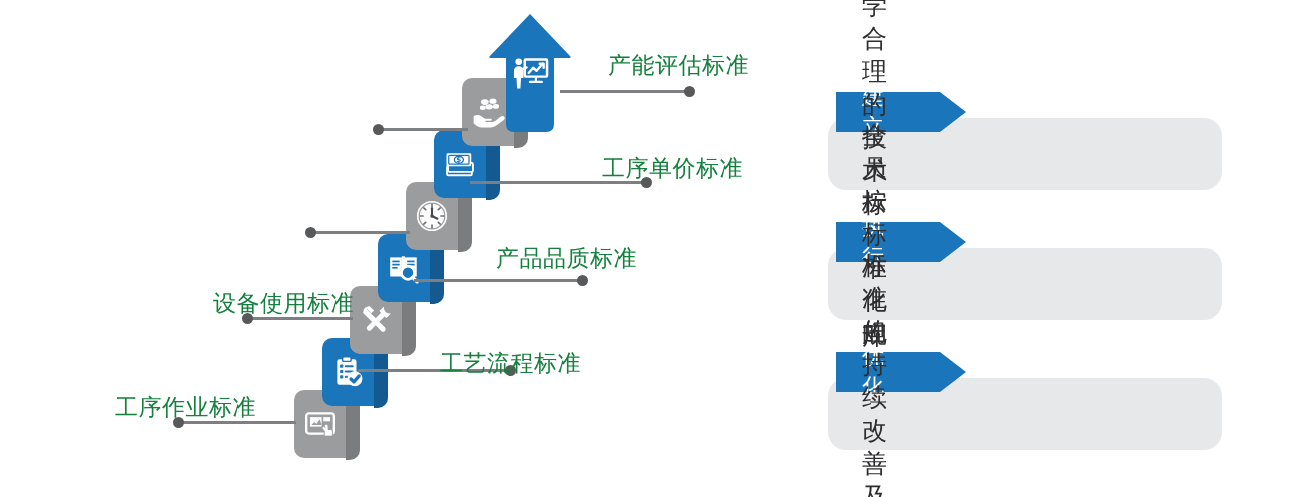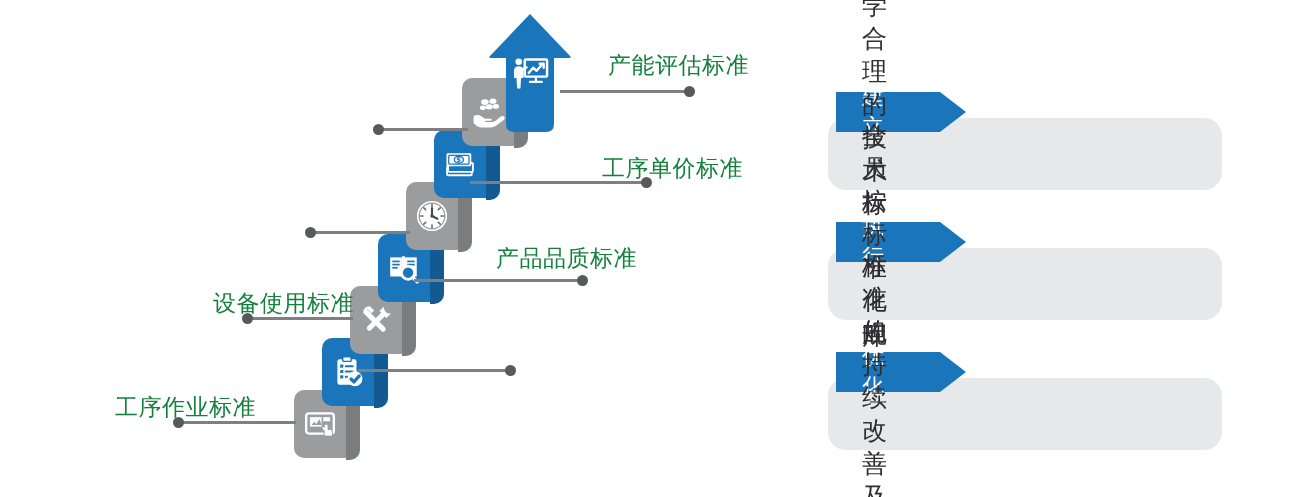--- a/index.html
+++ b/index.html
@@ -240,20 +240,21 @@
   <div class="conn" style="left:470px;top:181px;width:176px;"></div>
   <div class="dot" style="left:641px;top:177px;"></div>
 
   <div class="conn" style="left:378px;top:128px;width:90px;"></div>
   <div class="dot" style="left:373px;top:124px;"></div>
 
   <div class="conn" style="left:560px;top:90px;width:130px;"></div>
   <div class="dot" style="left:684px;top:86px;"></div>
 
   <div class="lbl right-anchor" style="left:256px;top:392px;">工序作业标准</div>
+  <div class="lbl" style="left:440px;top:348px;">工艺流程标准</div>
   <div class="lbl right-anchor" style="left:322px;top:288px;margin-left:32px;">设备使用标准</div>
   <div class="lbl" style="left:496px;top:243px;">产品品质标准</div>
   <div class="lbl" style="left:574px;top:153px;margin-left:28px;">工序单价标准</div>
   <div class="lbl" style="left:608px;top:50px;">产能评估标准</div>
 
   <div class="card" style="left:828px;top:92px;">
     <div class="cbody"></div>
     <div class="tag">
       <svg width="130" height="40" viewBox="0 0 130 40" preserveAspectRatio="none">
         <path d="M0 0 H104 L130 20 L104 40 H0 Z" fill="#1b75bb"></path>

